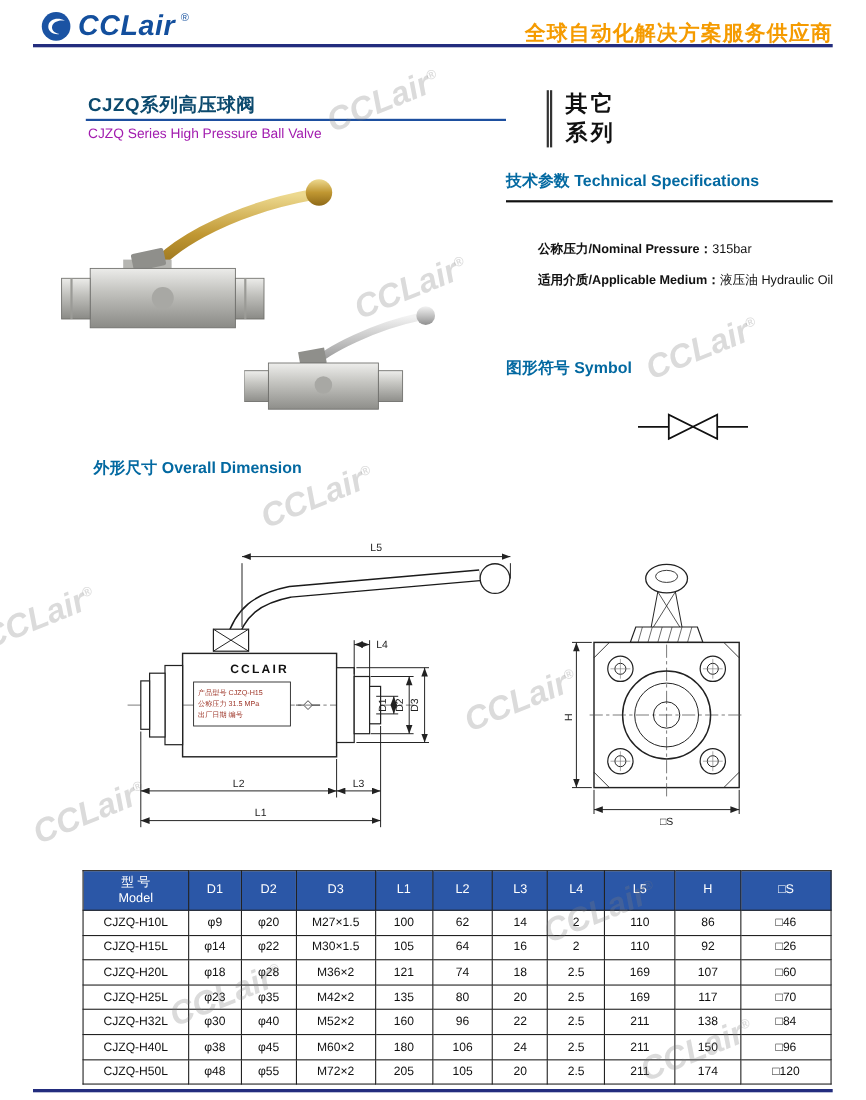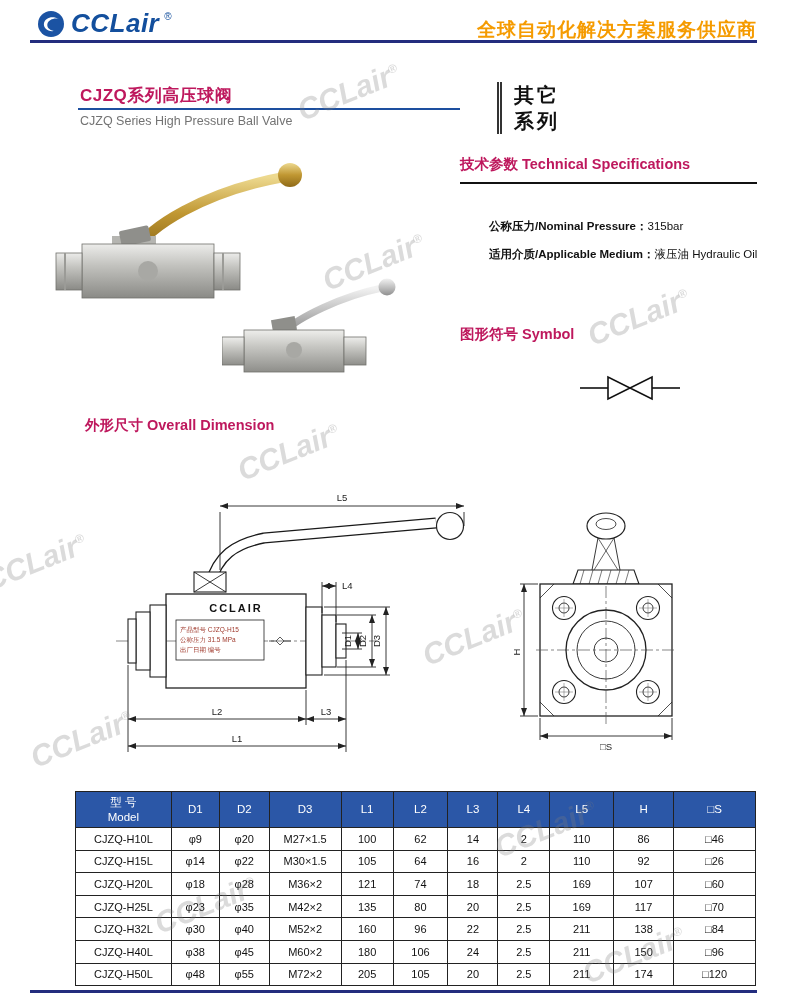--- a/index.html
+++ b/index.html
@@ -9,26 +9,26 @@
   .abs { position:absolute; }
 
   
   .logo { display:flex; align-items:center; gap:5px; }
   .logo-text { font-size:26px; font-weight:bold; font-style:italic; color:#134f9d; letter-spacing:.5px; }
   .logo-reg { font-size:10px; color:#134f9d; align-self:flex-start; margin-top:3px; }
   .tagline { font-size:19px; font-weight:bold; color:#f59b00; letter-spacing:1px; }
   .navy-rule { background:#232d7e; }
 
   
-  .title-cn { font-size:17px; font-weight:bold; color:#be185d; letter-spacing:.5px; }
+  .title-cn { font-size:17px; font-weight:bold; color:#0c4a6e; letter-spacing:.5px; }
   .title-underline { background:#1d4f9f; }
-  .title-en { font-size:12.5px; color:#737373; }
+  .title-en { font-size:12.5px; color:#a21caf; }
   .series-box { border-left:5px double #333; padding-left:12px; font-family:"Liberation Serif", serif; font-size:20px; font-weight:600; line-height:26px; letter-spacing:3px; color:#111; }
 
-  .sec-heading { font-size:14.5px; font-weight:bold; color:#be185d; }
+  .sec-heading { font-size:14.5px; font-weight:bold; color:#0369a1; }
   .thin-rule { background:#111; }
   .spec-row { font-size:11.5px; color:#111; }
   .spec-row b { font-weight:bold; }
 
   
   .dwg line, .dwg polyline { stroke:#222; stroke-width:0.9; fill:none; }
   .dwg rect, .dwg circle, .dwg ellipse, .dwg polygon, .dwg path { stroke:#222; stroke-width:1.1; fill:none; }
   .dwg text { font-size:9.5px; fill:#222; stroke:none; font-family:"Liberation Sans", sans-serif; }
 
   

